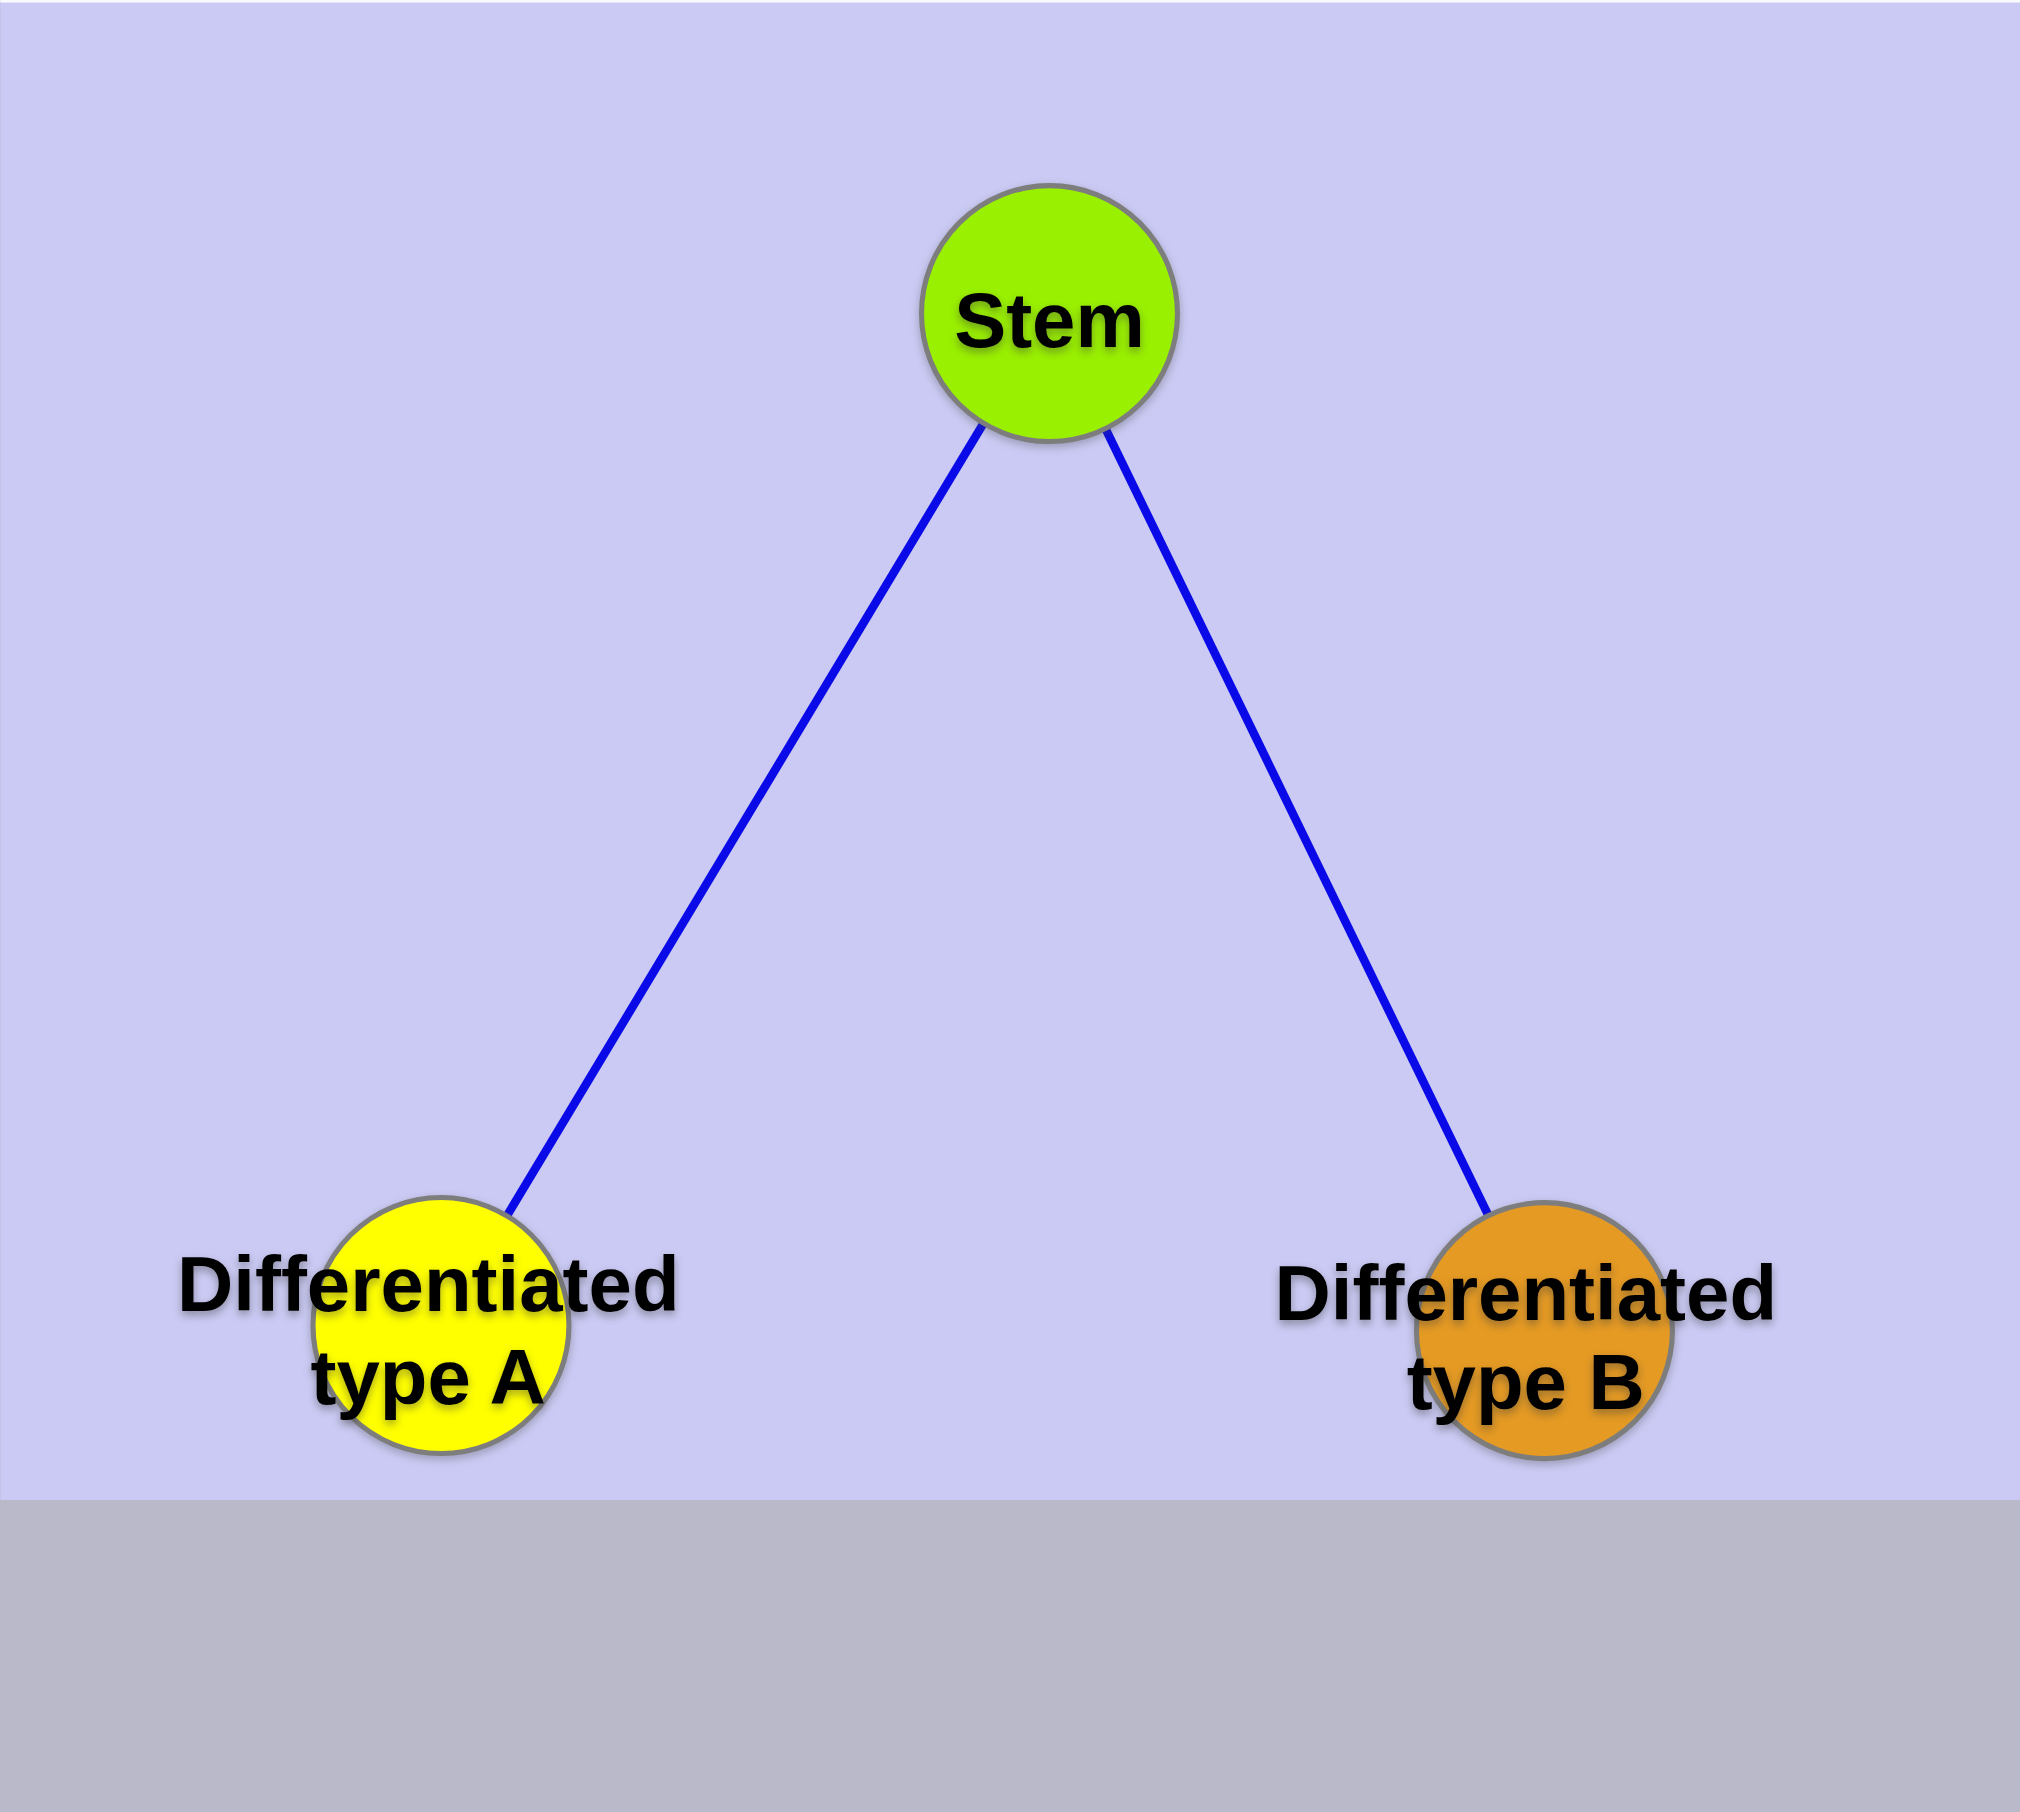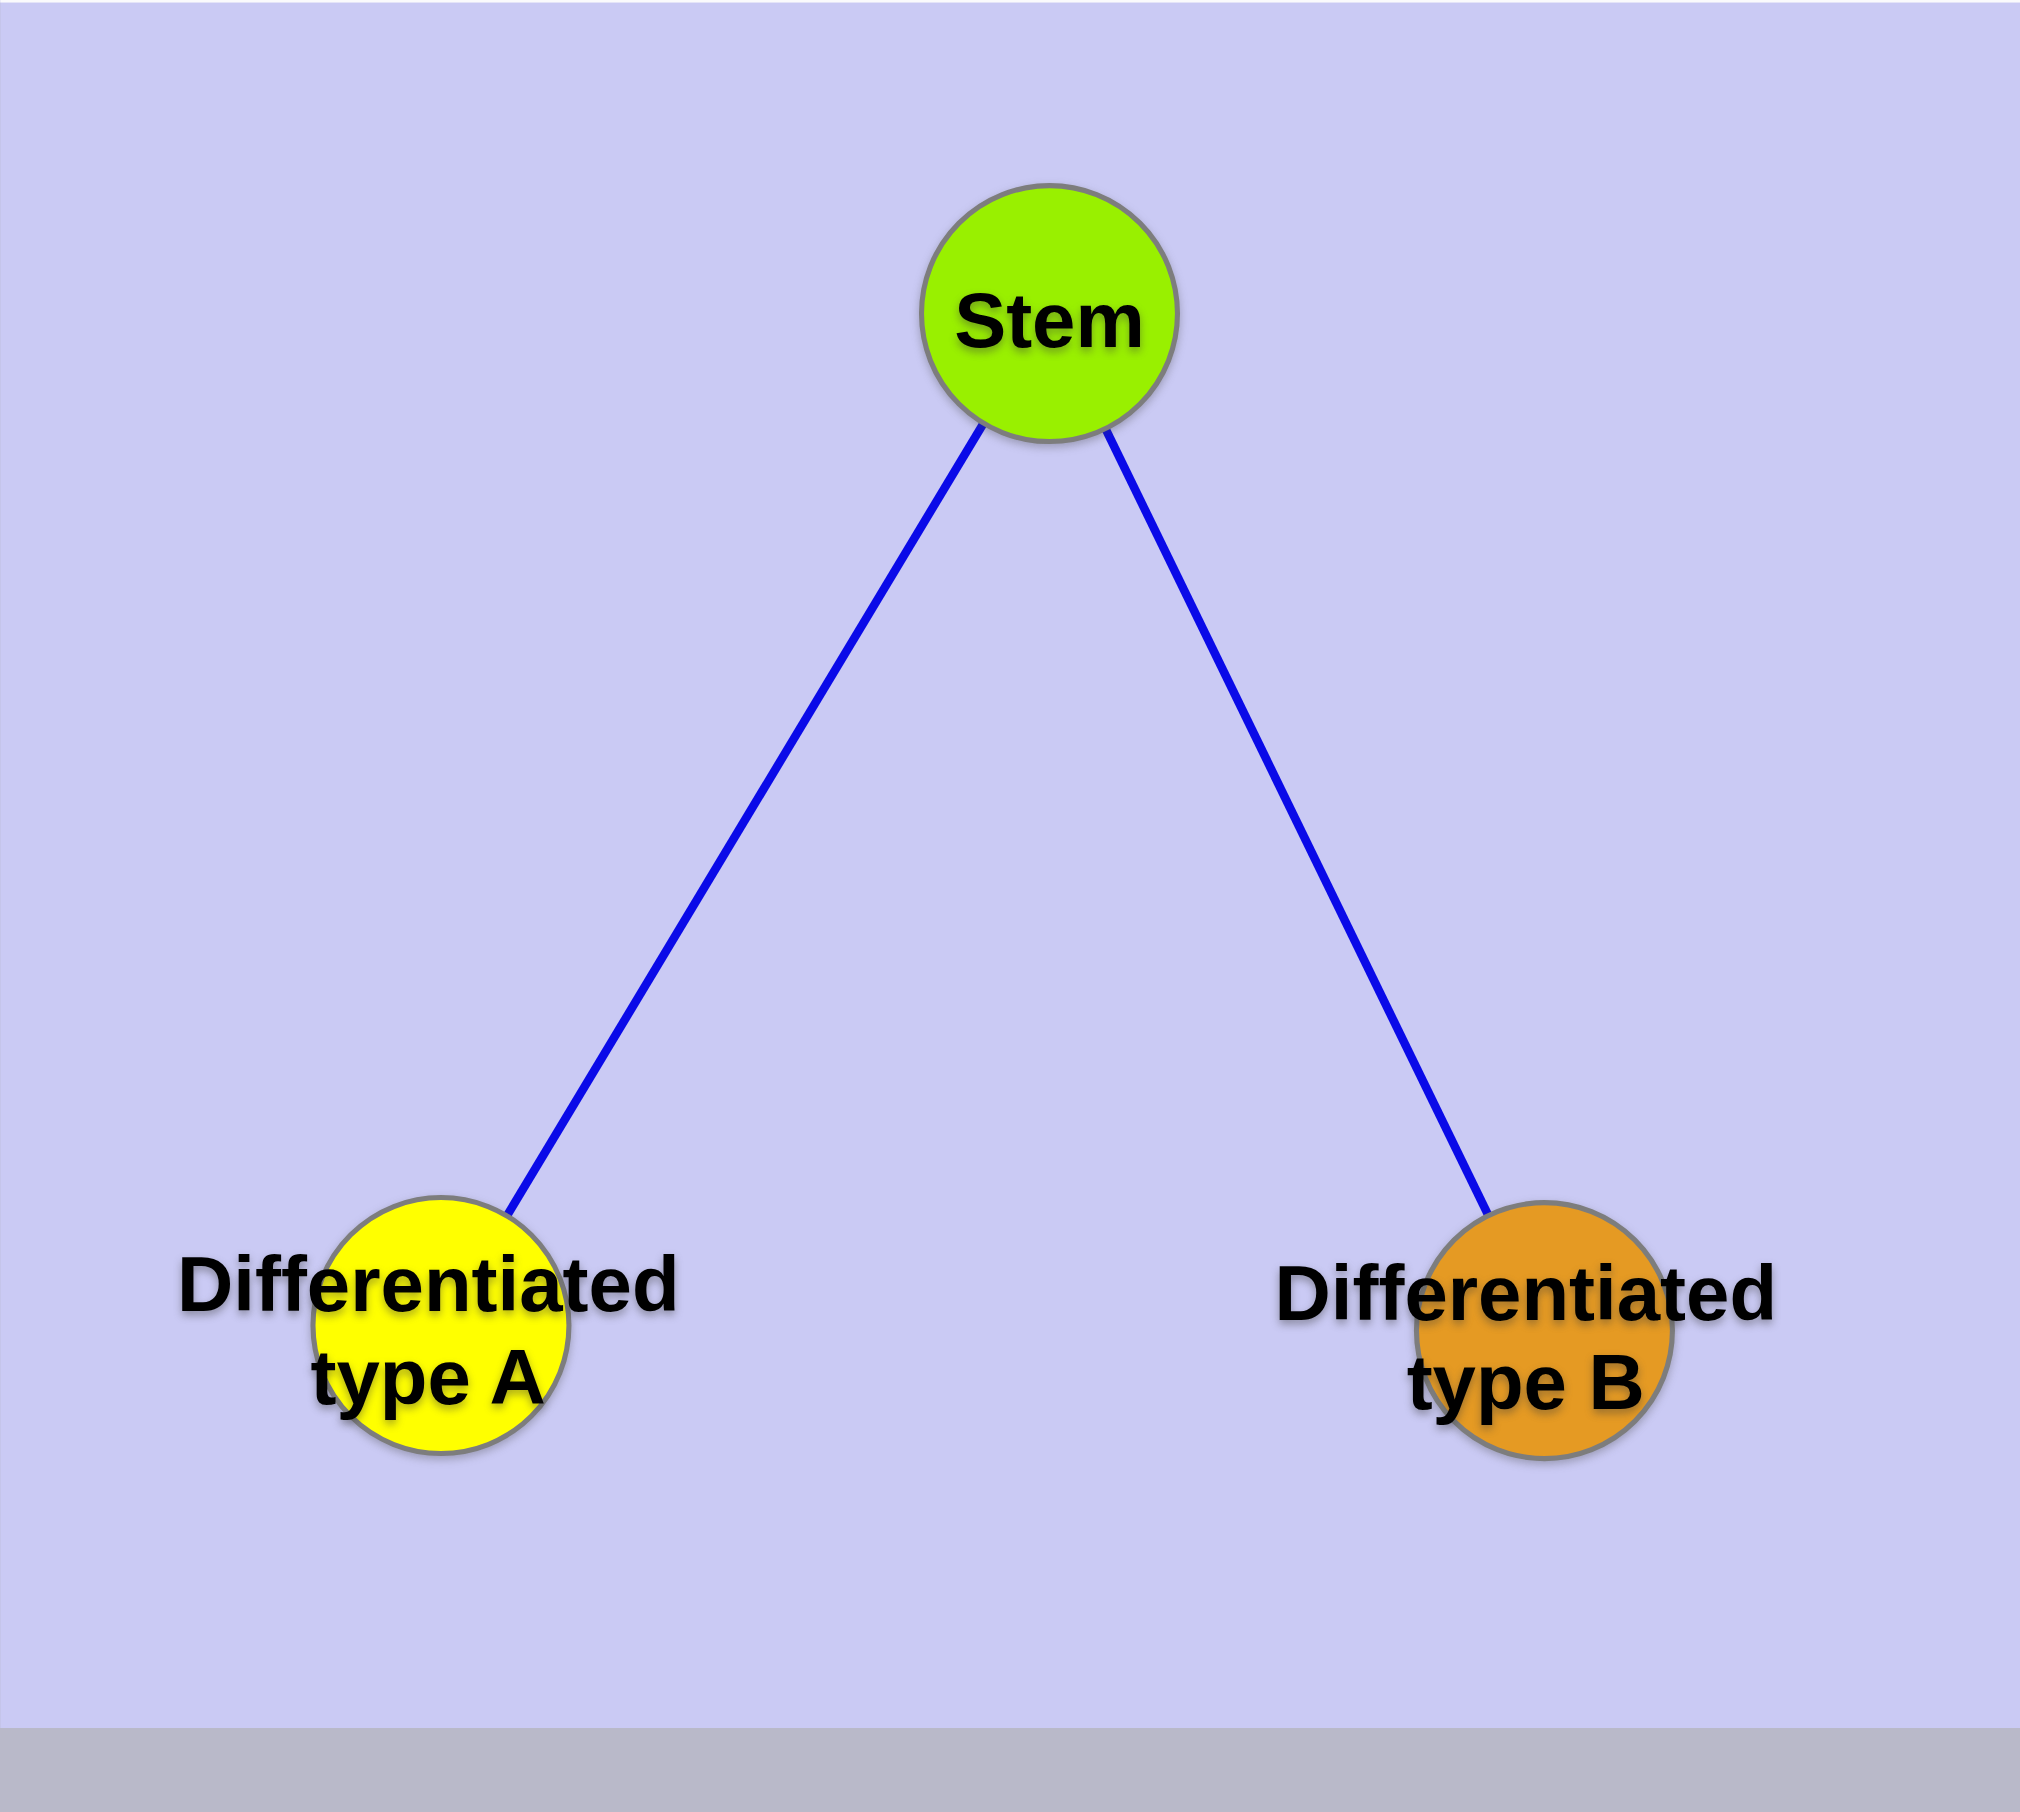--- a/index.html
+++ b/index.html
@@ -3,21 +3,21 @@
 <meta charset="utf-8">
 <style>
   html, body {
     margin: 0;
     padding: 0;
     background: #b9b9c9;
   }
   .canvas-wrap {
     position: relative;
     width: 2021px;
-    height: 1728px;
+    height: 1500px;
     overflow: hidden;
   }
   svg.graph {
     position: absolute;
     inset: 0;
     display: block;
   }
   .edge {
     stroke-width: 10px;
     stroke-linecap: butt;

